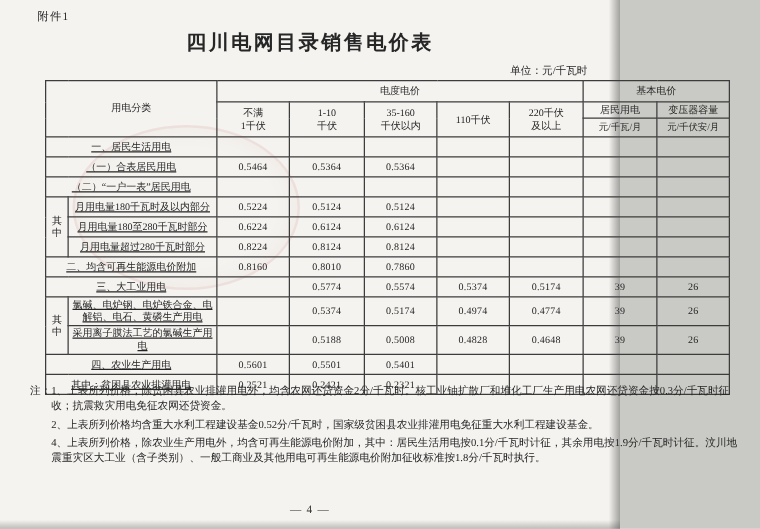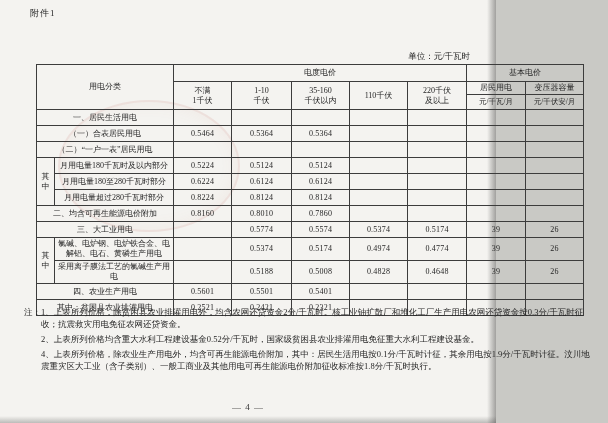--- a/index.html
+++ b/index.html
@@ -45,21 +45,21 @@
     border-collapse:collapse; table-layout:fixed; width:547px;
     font-size:8px; line-height:1.25;
   }
   .price-table td, .price-table th {
     border:1px solid #3c3c3c; padding:1px 2px;
     font-weight:normal; text-align:center; vertical-align:middle;
     overflow:hidden;
   }
   .price-table th { font-size:8px; }
   .pre-line { white-space:pre-line; }
-  .label-cell { text-align:left; padding-left:3px; }
+  .label-cell { text-align:left; padding-left:3px;text-decoration:underline; }
   .group-cell { white-space:pre-line; padding:0; font-size:8px; }
   .value-cell { letter-spacing:0.2px; }
   .hdr-row1 th { height:14px; }
   .hdr-units th { height:12px; font-size:7.5px; }
   tbody tr td { height:13px; }
   .notes {
     position:absolute; left:24px; top:306px; width:566px;
     font-size:8.5px; line-height:1.42;
   }
   .note-prefix { position:absolute; left:0; top:0; }
@@ -69,20 +69,21 @@
     text-align:center; font-size:9px; letter-spacing:1px; color:#3a3a3a;
   }
 </style>
 </head>
 <body>
 
 <div class="page">
   <div class="seal"></div>
 
   <div class="attachment">附件1</div>
+  <div class="doc-title">四川电网目录销售电价表</div>
   <div class="unit-label">单位：元/千瓦时</div>
 
   <table class="price-table">
     <colgroup>
       <col style="width:18px">
         <col style="width:119px">
       <col style="width:58px">
         <col style="width:60px">
         <col style="width:58px">
       <col style="width:58px">

